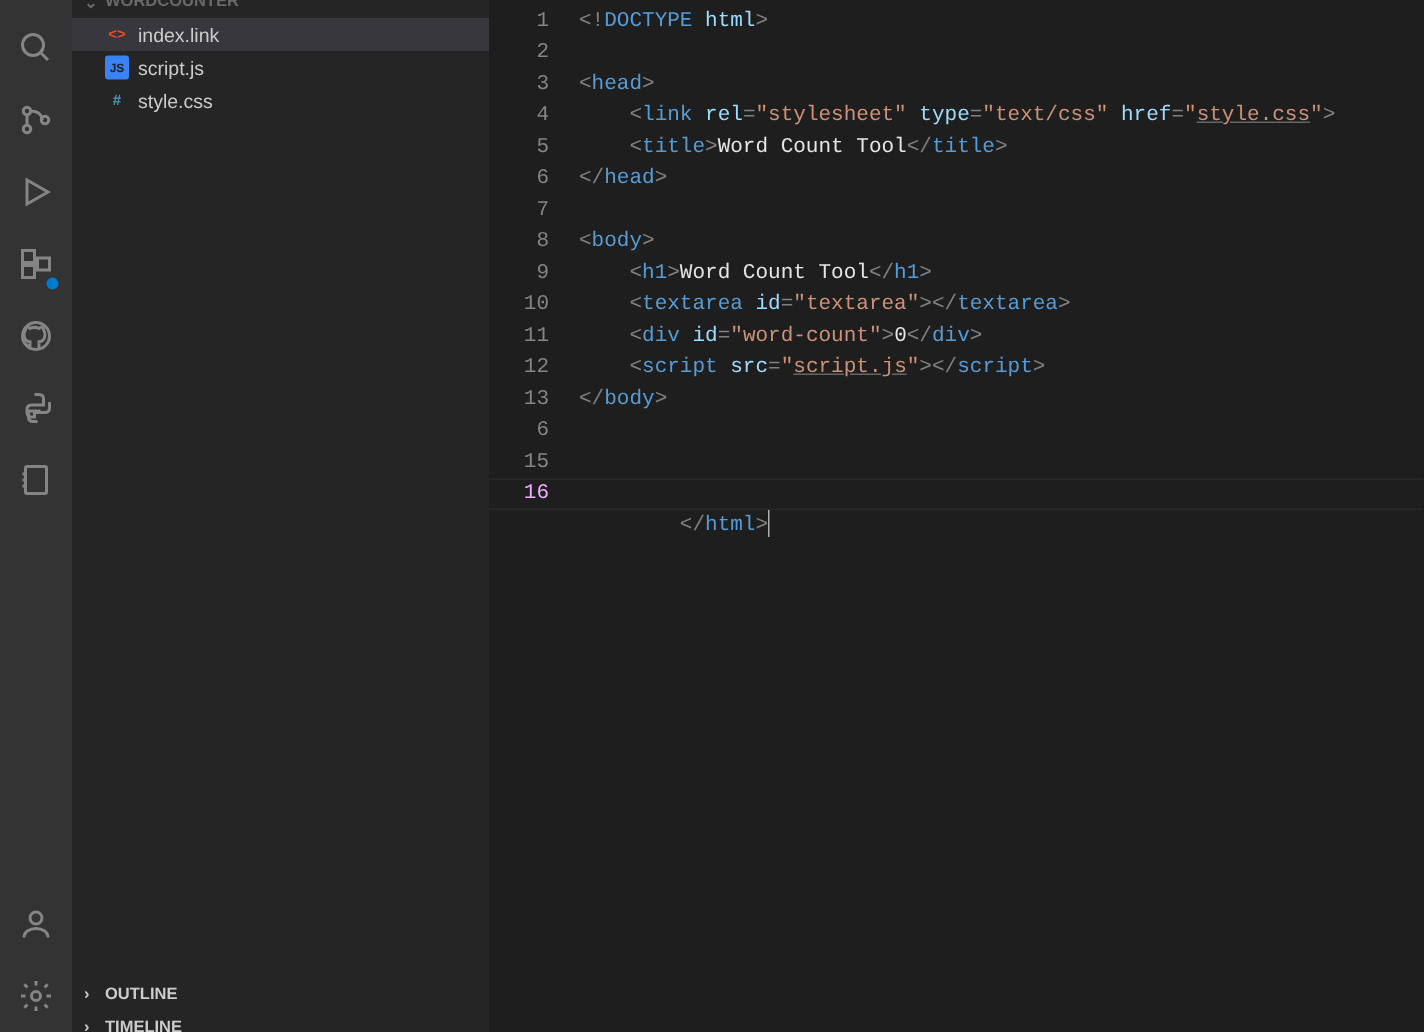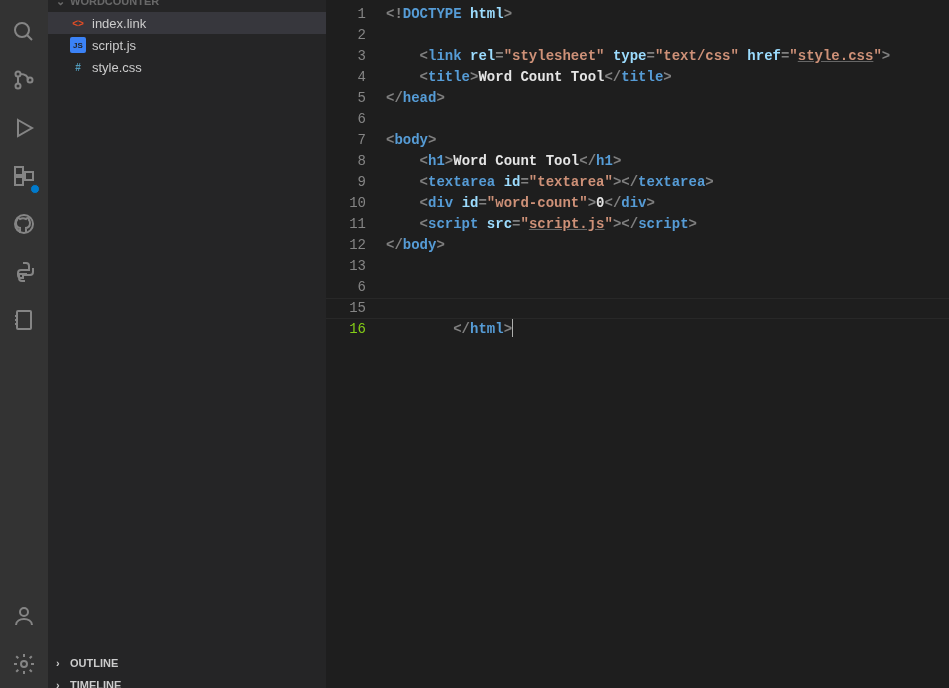--- a/index.html
+++ b/index.html
@@ -77,23 +77,23 @@
 }
 .code-area { flex: 1; display: flex; font-family: Consolas, 'Courier New', monospace; font-size: 14px; line-height: 21px; }
 .gutter {
   width: 60px;
   text-align: right;
   padding-right: 20px;
   color: #858585;
   user-select: none;
 }
 .line-no { height: 21px; }
-.line-no.active { color: #84cc16; }
+.line-no.active { color: #f0abfc; }
 .code-lines { flex: 1; position: relative; }
-.code-line { height: 21px; white-space: pre; font-weight: bold; }
+.code-line { height: 21px; white-space: pre; }
 .active-line-bg { position: absolute; left: -60px; right: 0; height: 21px; border-top: 1px solid #282828; border-bottom: 1px solid #282828; z-index: 0; }
 .t-punc  { color: #808080; }
 .t-tag   { color: #569cd6; }
 .t-attr  { color: #9cdcfe; }
 .t-str   { color: #ce9178; }
 .t-text  { color: #e5e5e5; }
 .t-doctype { color: #569cd6; }
 .underline { text-decoration: underline; text-decoration-color: #666; }
 .cursor {
   display: inline-block;
@@ -225,20 +225,21 @@
         <div class="line-no">15</div>
         <div class="line-no active">16</div>
       </div>
     <div class="code-lines">
 
       <div class="code-line"><span class="t-punc">&lt;!</span><span class="t-doctype">DOCTYPE</span><span class="t-attr"> html</span><span class="t-punc">&gt;</span></div>
 
 
       <div class="code-line"></div>
 
+      <div class="code-line"><span class="t-punc">&lt;</span><span class="t-tag">head</span><span class="t-punc">&gt;</span></div>
 
       <div class="code-line"><span>    </span><span class="t-punc">&lt;</span><span class="t-tag">link</span><span> </span><span class="t-attr">rel</span><span class="t-punc">=</span><span class="t-str">"stylesheet"</span><span> </span><span class="t-attr">type</span><span class="t-punc">=</span><span class="t-str">"text/css"</span><span> </span><span class="t-attr">href</span><span class="t-punc">=</span><span class="t-str">"</span><span class="t-str underline">style.css</span><span class="t-str">"</span><span class="t-punc">&gt;</span></div>
 
       <div class="code-line"><span>    </span><span class="t-punc">&lt;</span><span class="t-tag">title</span><span class="t-punc">&gt;</span><span class="t-text">Word Count Tool</span><span class="t-punc">&lt;/</span><span class="t-tag">title</span><span class="t-punc">&gt;</span></div>
 
       <div class="code-line"><span class="t-punc">&lt;/</span><span class="t-tag">head</span><span class="t-punc">&gt;</span></div>
 
       <div class="code-line"></div>
 
       <div class="code-line"><span class="t-punc">&lt;</span><span class="t-tag">body</span><span class="t-punc">&gt;</span></div>

